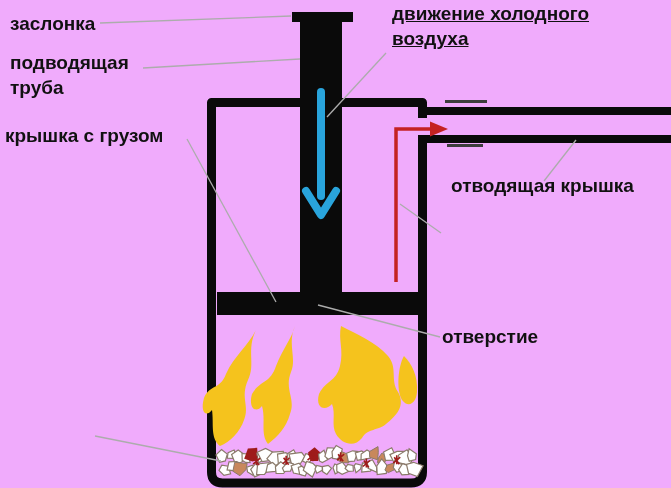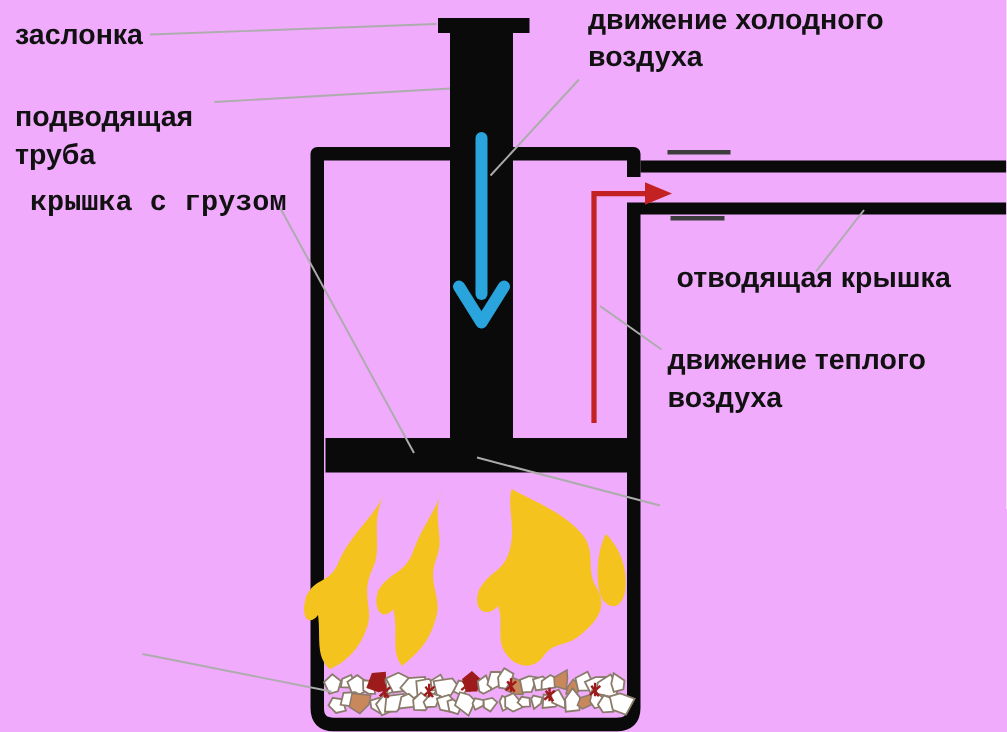--- a/index.html
+++ b/index.html
@@ -14,24 +14,24 @@
   .lbl{
     position:absolute;
     font-weight:bold;
     font-size:19px;
     line-height:25px;
     color:#111111;
     letter-spacing:0px;
     white-space:pre-line;
   }
   .lbl-zaslonka   {left:10px;  top:11px;  width:120px;}
-  .lbl-podvod     {left:10px;  top:50px;  width:150px;margin-top:16px;}
-  .lbl-kryshka    {left:20px;  top:123px; width:210px;font-family:Liberation Mono, monospace;}
+  .lbl-podvod     {left:10px;  top:50px;  width:150px;}
+  .lbl-kryshka    {left:5px;  top:123px; width:210px;}
   .lbl-toplivo    {left:10px;  top:421px; width:120px;}
-  .lbl-cold       {left:392px; top:1px;   width:228px;}
+  .lbl-cold       {left:392px; top:1px;   width:228px;text-decoration:underline;}
   .lbl-otvod      {left:451px; top:173px; width:210px;}
   .lbl-warm       {left:445px; top:228px; width:205px;}
   .lbl-otverstie  {left:442px; top:324px; width:180px;}
 </style>
 </head>
 <body>
 
 <div id="canvas">
 
   <svg id="diagram-svg" viewBox="0 0 671 488">
@@ -147,14 +147,14 @@
       <line x1="400" y1="204" x2="441" y2="233" stroke="#acacac"></line>
       <line x1="318" y1="305" x2="440" y2="337" stroke="#acacac"></line>
     </g>
   </svg>
 
   <div class="lbl lbl-zaslonka">заслонка</div>
   <div class="lbl lbl-podvod">подводящая труба</div>
   <div class="lbl lbl-kryshka">крышка с грузом</div>
   <div class="lbl lbl-cold">движение холодного воздуха</div>
   <div class="lbl lbl-otvod">отводящая крышка</div>
-  <div class="lbl lbl-warm">движение теплого воздуха</div>
+  <div class="lbl lbl-otverstie">отверстие</div>
 </div>
 
 </body></html>

